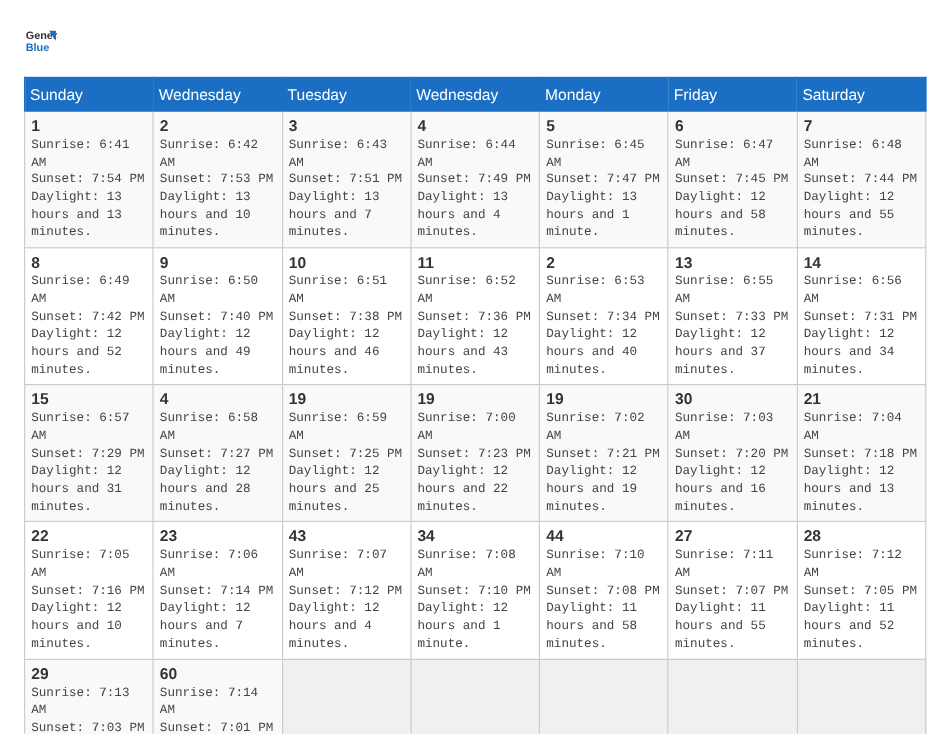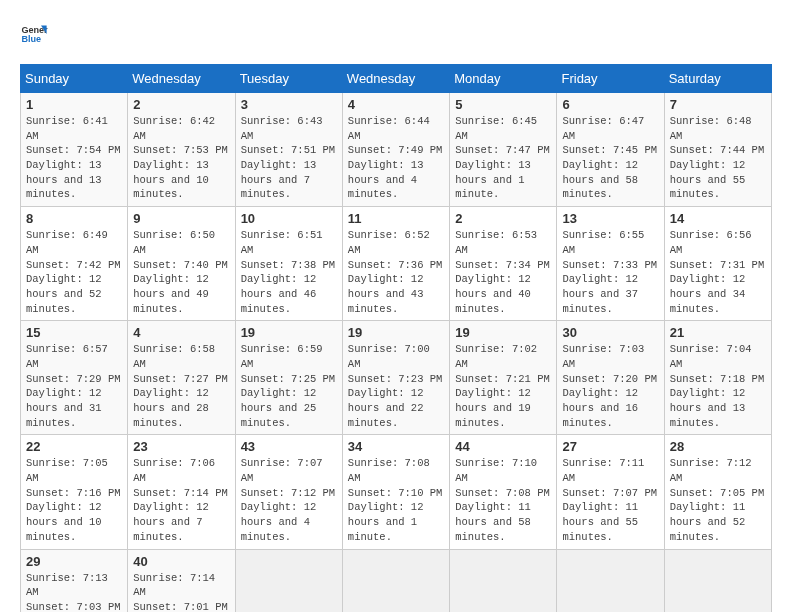--- a/index.html
+++ b/index.html
@@ -230,21 +230,21 @@
           <div class="day-number">28</div>
           <div class="day-info">Sunrise: 7:12 AM<br>Sunset: 7:05 PM<br>Daylight: 11 hours and 52 minutes.</div>
         </td>
       </tr>
       <tr>
         <td>
           <div class="day-number">29</div>
           <div class="day-info">Sunrise: 7:13 AM<br>Sunset: 7:03 PM<br>Daylight: 11 hours and 49 minutes.</div>
         </td>
         <td>
-          <div class="day-number">40</div>
+          <div class="day-number">60</div>
           <div class="day-info">Sunrise: 7:14 AM<br>Sunset: 7:01 PM<br>Daylight: 11 hours and 46 minutes.</div>
         </td>
         <td class="empty-cell"></td>
         <td class="empty-cell"></td>
         <td class="empty-cell"></td>
         <td class="empty-cell"></td>
         <td class="empty-cell"></td>
       </tr>
     </tbody>
 </table>

